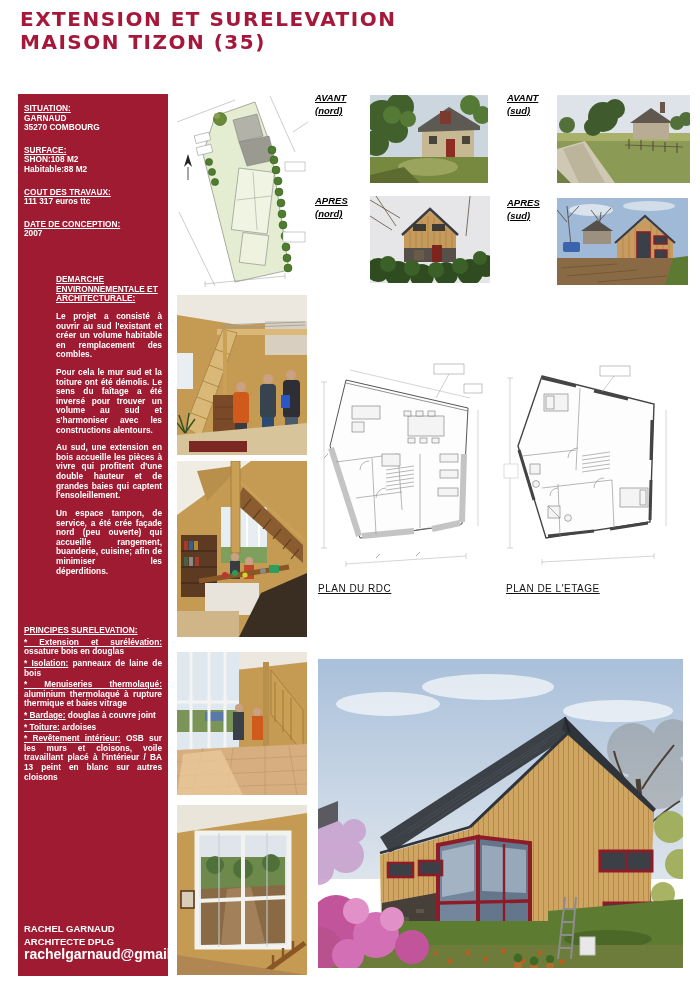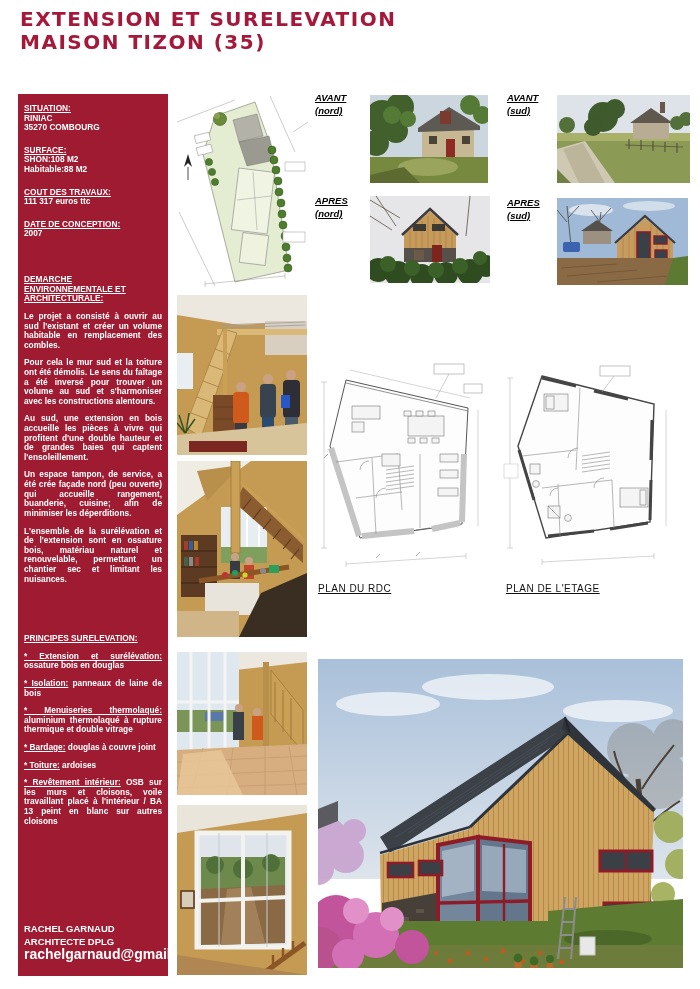--- a/index.html
+++ b/index.html
@@ -11,23 +11,23 @@
            font-family:"DejaVu Sans", sans-serif; font-weight:bold;
            font-size:20px; line-height:1.13; letter-spacing:1.5px; white-space:nowrap; }
 
   
   .sidebar { position:absolute; left:18px; top:94px; width:150px; height:882px;
              background:#9e1b32; color:#fff; box-sizing:border-box;
              padding:10px 6px 0 6px; font-size:8.3px; font-weight:bold; line-height:1.16; }
   .sb-sec { margin-bottom:13px; }
   .sb-h  { text-decoration:underline; }
   .sb-p  { margin:8px 0 0 0; text-align:justify; }
-  .demarche { margin-top:36px; }
+  .demarche { margin-top:36px;margin-left:32px; }
   .principes { margin-top:50px; }
-  .sb-item { margin:8px 0 0 0; text-align:justify; }
+  .sb-item { margin:2px 0 0 0; text-align:justify; }
   .sb-item .term { text-decoration:underline; }
   .signature { position:absolute; left:6px; bottom:28px; font-size:9.5px; line-height:1.3; }
   .email { position:absolute; left:6px; bottom:14px; font-size:14px; }
 
   
   .ph { position:absolute; overflow:hidden; }
   .ph svg { display:block; }
 
   
   .ph-label { position:absolute; color:#000; font-size:9.5px; font-weight:bold; line-height:1.35; }
@@ -43,21 +43,21 @@
 <div class="board">
 
   <div class="title">
     <div>EXTENSION ET SURELEVATION</div>
     <div>MAISON TIZON (35)</div>
   </div>
 
   <div class="sidebar">
     <div class="sb-sec">
       <div class="sb-h">SITUATION:</div>
-      <div>RINIAC</div>
+      <div>GARNAUD</div>
       <div>35270 COMBOURG</div>
     </div>
     <div class="sb-sec">
       <div class="sb-h">SURFACE:</div>
       <div>SHON:108 M2</div>
       <div>Habitable:88 M2</div>
     </div>
     <div class="sb-sec">
       <div class="sb-h">COUT DES TRAVAUX:</div>
       <div>111 317 euros ttc</div>
@@ -66,28 +66,27 @@
       <div class="sb-h">DATE DE CONCEPTION:</div>
       <div>2007</div>
     </div>
 
     <div class="demarche">
       <div class="sb-h">DEMARCHE ENVIRONNEMENTALE ET ARCHITECTURALE:</div>
       <p class="sb-p">Le projet a consisté à ouvrir au sud l'existant et créer un volume habitable en remplacement des combles.</p>
       <p class="sb-p">Pour cela le mur sud et la toiture ont été démolis. Le sens du faîtage a été inversé pour trouver un volume au sud et s'harmoniser avec les constructions alentours.</p>
       <p class="sb-p">Au sud, une extension en bois accueille les pièces à vivre qui profitent d'une double hauteur et de grandes baies qui captent l'ensoleillement.</p>
       <p class="sb-p">Un espace tampon, de service, a été crée façade nord (peu ouverte) qui accueille rangement, buanderie, cuisine; afin de minimiser les déperditions.</p>
-      <p class="sb-p">L'ensemble de la surélévation et de l'extension sont en ossature bois, matériau naturel et renouvelable, permettant un chantier sec et limitant les nuisances.</p>
     </div>
 
     <div class="principes">
       <div class="sb-h">PRINCIPES SURELEVATION:</div>
       <p class="sb-item"><span class="term">* Extension et surélévation:</span> <span>ossature bois en douglas</span></p>
       <p class="sb-item"><span class="term">* Isolation:</span> <span>panneaux de laine de bois</span></p>
-      <p class="sb-item"><span class="term">* Menuiseries thermolaqué:</span> <span>aluminium thermolaqué à rupture thermique et double vitrage</span></p>
+      <p class="sb-item"><span class="term">* Menuiseries thermolaqué:</span> <span>aluminium thermolaqué à rupture thermique et baies vitrage</span></p>
       <p class="sb-item"><span class="term">* Bardage:</span> <span>douglas à couvre joint</span></p>
       <p class="sb-item"><span class="term">* Toiture:</span> <span>ardoises</span></p>
       <p class="sb-item"><span class="term">* Revêtement intérieur:</span> <span>OSB sur les murs et cloisons, voile travaillant placé à l'intérieur / BA 13 peint en blanc sur autres cloisons</span></p>
     </div>
 
     <div class="signature">
       <div>RACHEL GARNAUD</div>
       <div>ARCHITECTE DPLG</div>
     </div>
     <div class="email">rachelgarnaud@gmail.com</div>

